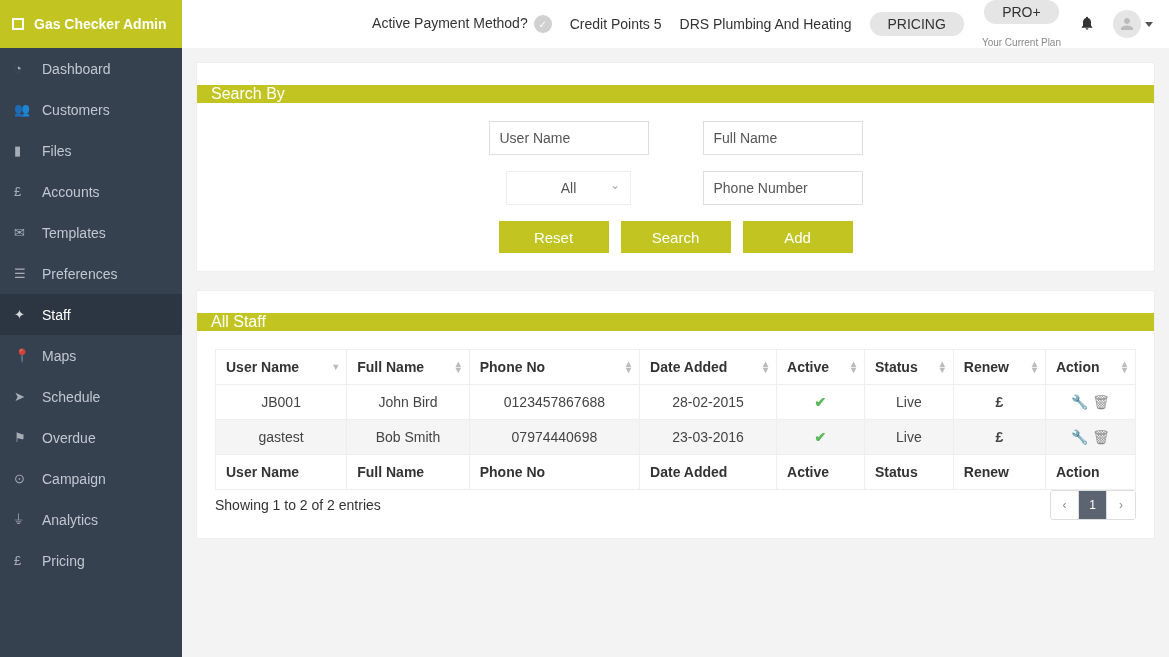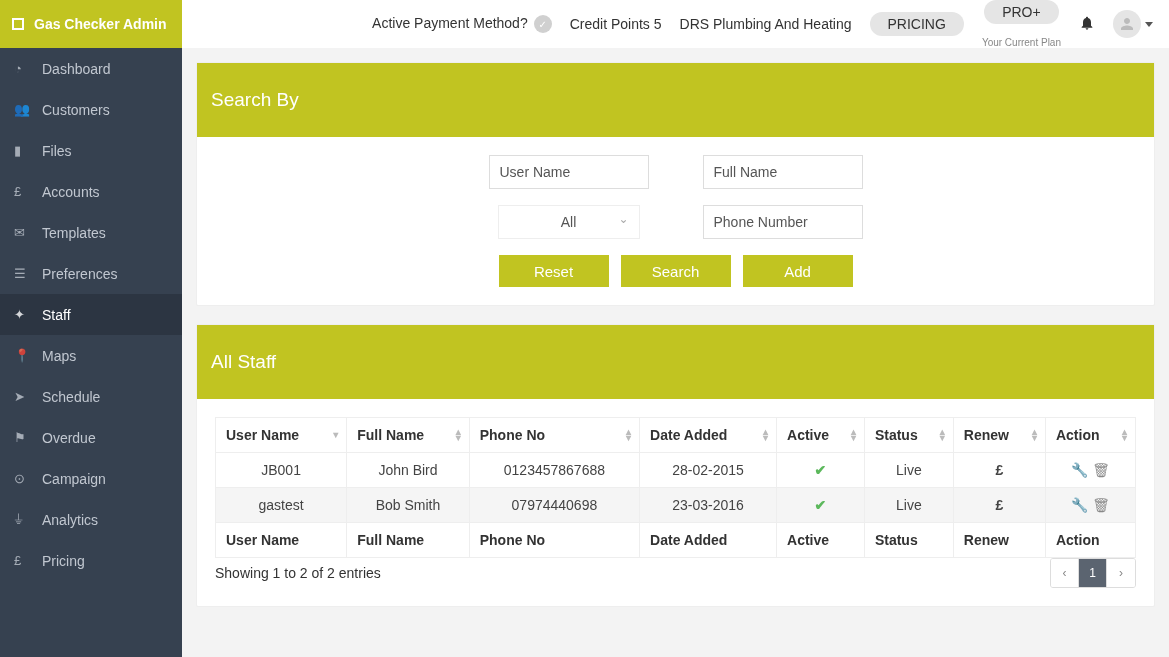--- a/index.html
+++ b/index.html
@@ -25,28 +25,28 @@
     .plan-note { font-size: 10px; color: #888; margin-top: 13px; }
     .bell { cursor: pointer; }
     .avatar-wrap { display: flex; align-items: center; gap: 4px; cursor: pointer; }
     .avatar { width: 28px; height: 28px; border-radius: 50%; background: #e5e5e5; display: flex; align-items: center; justify-content: center; }
     .avatar svg { width: 18px; height: 18px; fill: #bbb; }
     .caret { width: 0; height: 0; border-left: 4px solid transparent; border-right: 4px solid transparent; border-top: 5px solid #555; }
 
     
     .content { padding: 14px; }
     .panel { background: #fff; border-radius: 2px; margin-bottom: 18px; border: 1px solid #eee; }
-    .panel-hd { background: #c1c421; color: #fff; padding: 26px 14px; font-size: 19px; }
+    .panel-hd { background: #c1c421; color: #fff; padding: 0 14px; font-size: 16px; margin-top: 22px; }
     .panel-bd { padding: 18px; }
 
     .search-form { display: flex; flex-direction: column; align-items: center; }
     .form-row { display: flex; gap: 54px; margin-bottom: 16px; }
     .inp { width: 160px; height: 34px; border: 1px solid #ddd; padding: 0 10px; font-size: 14px; color: #555; }
     .inp::placeholder { color: #555; }
-    .sel { width: 142px; height: 34px; border: 1px solid #eee; background: #fff; font-size: 14px; color: #555; text-align: center; position: relative; display: flex; align-items: center; justify-content: center; }
+    .sel { width: 125px; height: 34px; border: 1px solid #eee; background: #fff; font-size: 14px; color: #555; text-align: center; position: relative; display: flex; align-items: center; justify-content: center; }
     .sel::after { content: "⌄"; position: absolute; right: 10px; color: #aaa; font-size: 12px; top: 6px; }
     .btn-row { display: flex; gap: 12px; }
     .btn { background: #c1c421; color: #fff; border: none; width: 110px; height: 32px; font-size: 15px; cursor: pointer; }
 
     
     .dt-top { display: flex; justify-content: space-between; align-items: center; margin-bottom: 12px; }
     .dt-length { font-weight: 700; }
     .len-sel { display: inline-block; border: 1px solid #3e7de0; padding: 1px 16px 1px 6px; position: relative; }
     .len-sel::after { content: ""; position: absolute; right: 1px; top: 1px; bottom: 1px; width: 12px; background: #4a90e2; border-radius: 2px; }
     .len-sel::before { content: "⇅"; position: absolute; right: 2px; top: 0; font-size: 9px; color: #fff; z-index: 1; line-height: 16px; }

